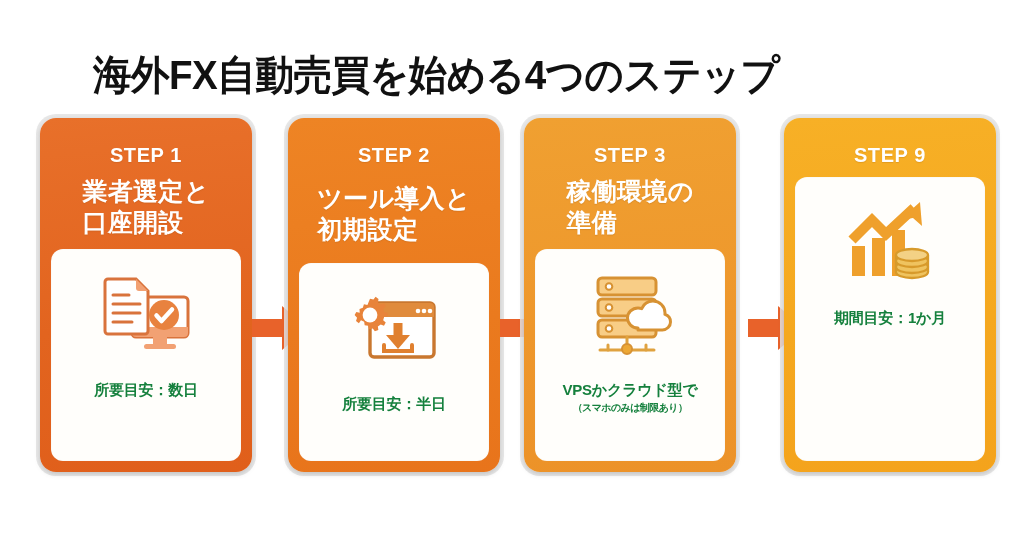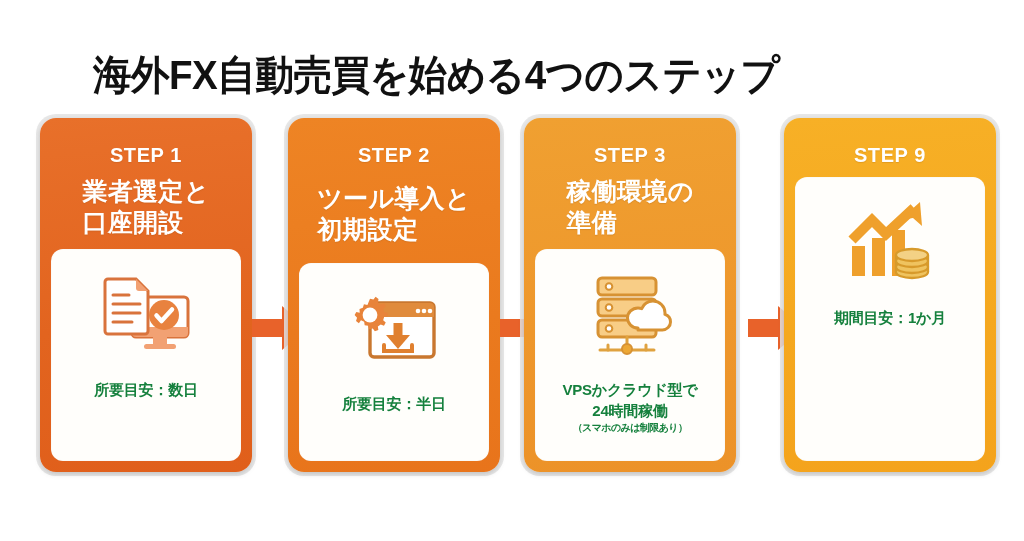--- a/index.html
+++ b/index.html
@@ -257,21 +257,20 @@
               <line x1="22" y1="73" x2="22" y2="78"></line>
               <line x1="60" y1="73" x2="60" y2="78"></line>
             </g>
             <circle cx="41" cy="77" r="5" fill="#eda835" stroke="#d79233" stroke-width="2"></circle>
 
             <path d="M52 56c-5.8 0-10.5-4.5-10.5-10s4.7-10 10.5-10c1.3 0 2.6.24 3.7.67C57.7 32.2 61.9 29 66.9 29c6.7 0 12.1 5.3 12.1 11.9 0 .5-.04 1-.1 1.5 3.3 1 5.6 4 5.6 7.5 0 4.4-3.6 8-8.1 8H52z" fill="#ffffff" stroke="#d79233" stroke-width="3" stroke-linejoin="round"></path>
           </svg>
         </div>
         <div class="panel-note">
           <span class="ln">VPSかクラウド型で</span>
-          <span class="ln">24時間稼働</span>
           <span class="ln small">（スマホのみは制限あり）</span>
         </div>
       </div>
     </div>
 
     <div class="arrow arrow--3">
       <svg width="56" height="48" viewBox="0 0 56 48">
         <path d="M0 15h30V2l26 22-26 22V33H0z" fill="#e8622a"></path>
       </svg>
     </div>

